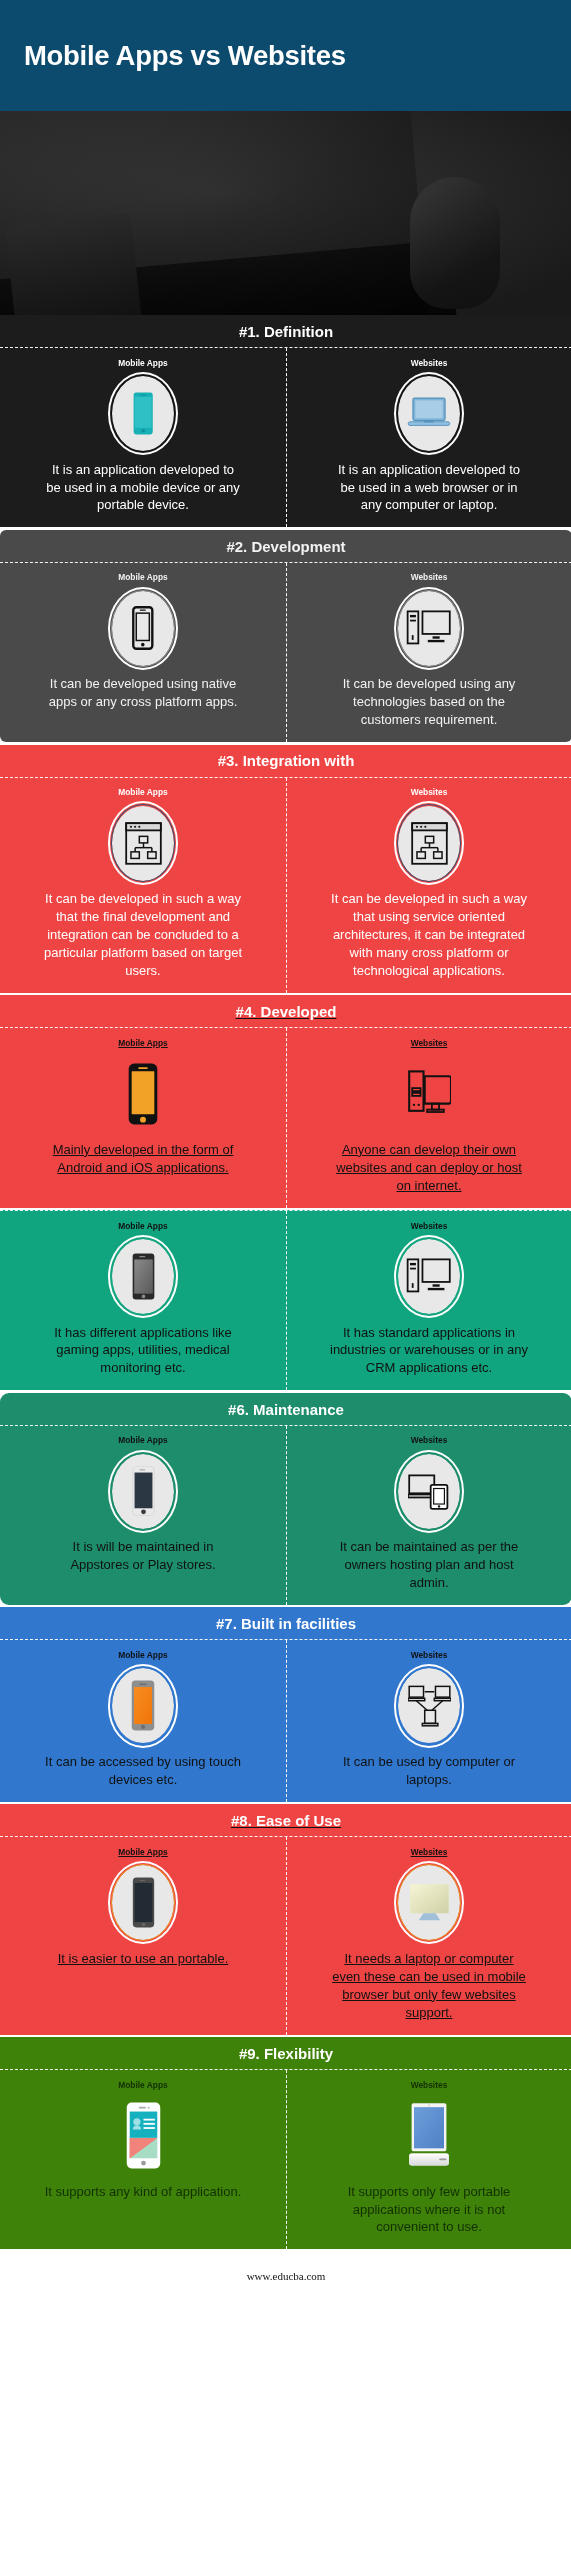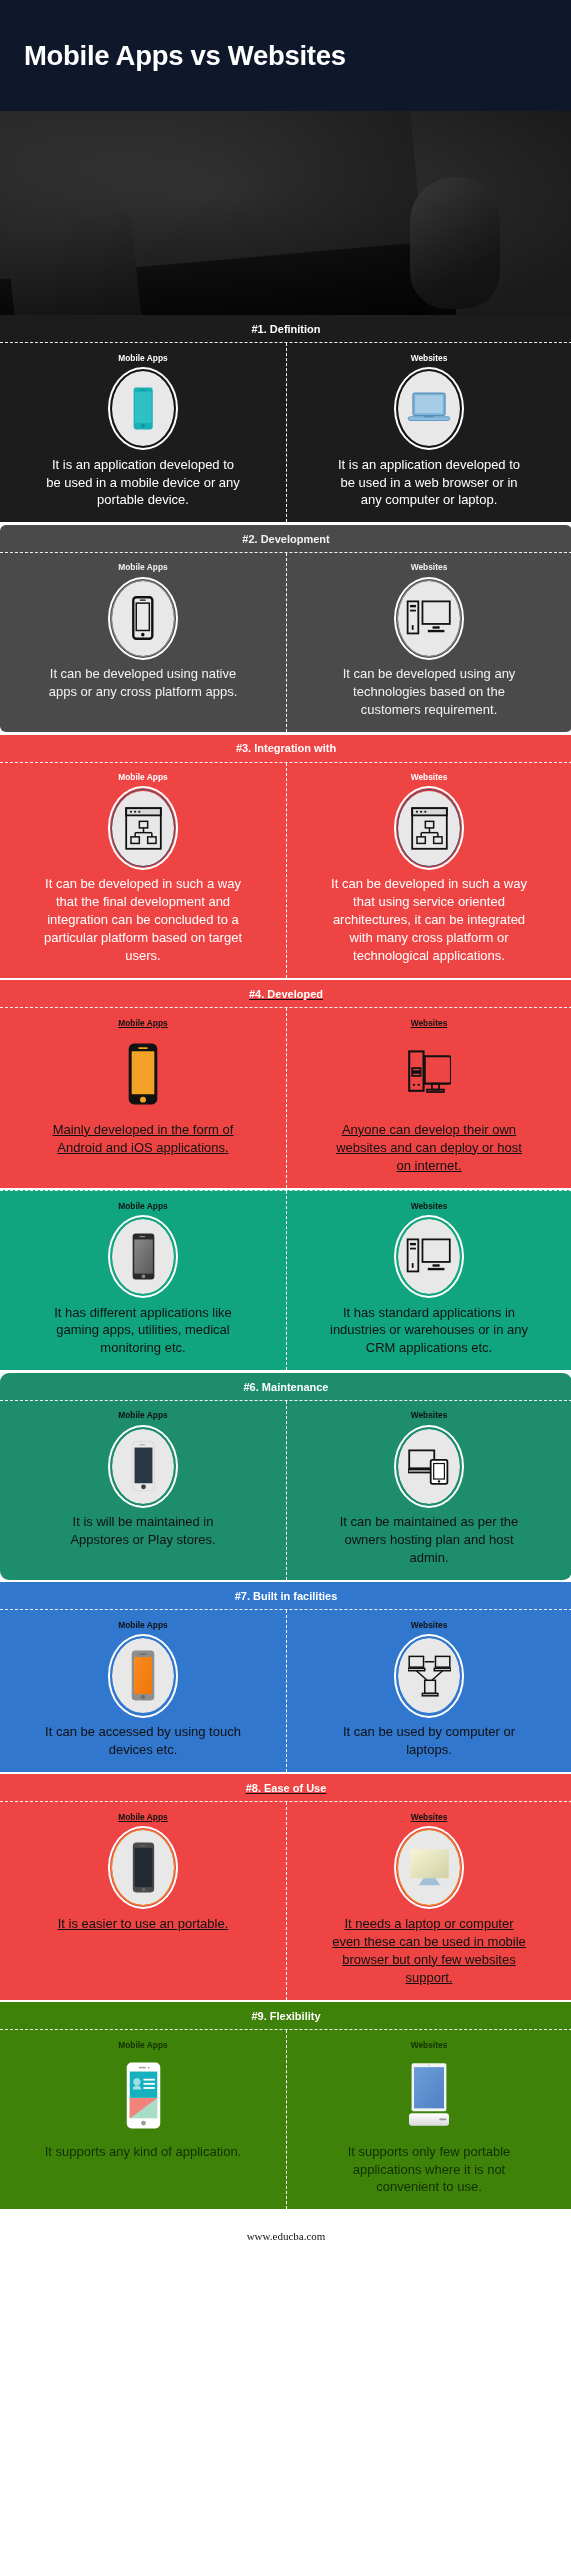--- a/index.html
+++ b/index.html
@@ -7,21 +7,21 @@
     width: 572px;
     font-family: "Liberation Sans", sans-serif;
     background: #ffffff;
     -webkit-font-smoothing: antialiased;
   }
   #page { width: 572px; position: relative; }
 
   
   .masthead {
     height: 111px;
-    background: #0f172a;
+    background: #0c4a6e;
     display: flex;
     align-items: center;
     padding-left: 24px;
   }
   .masthead h1 {
     color: #ffffff;
     font-size: 27.5px;
     font-weight: bold;
     letter-spacing: -0.3px;
   }
@@ -66,21 +66,21 @@
   }
   .hero .vig {
     position: absolute; inset: 0;
     background: radial-gradient(ellipse at 38% 40%, rgba(0,0,0,0.05), rgba(0,0,0,0.55) 85%);
   }
 
   
   .section { position: relative; width: 572px; }
   .section-title {
     text-align: center;
-    font-size: 11px;
+    font-size: 15px;
     font-weight: bold;
     padding: 7.8px 0 7.2px 0;
     letter-spacing: 0px;
   }
   .hrule {
     border-top: 1.8px dashed;
     margin: 0 0 0 0;
     height: 0;
     opacity: 0.95;
   }

